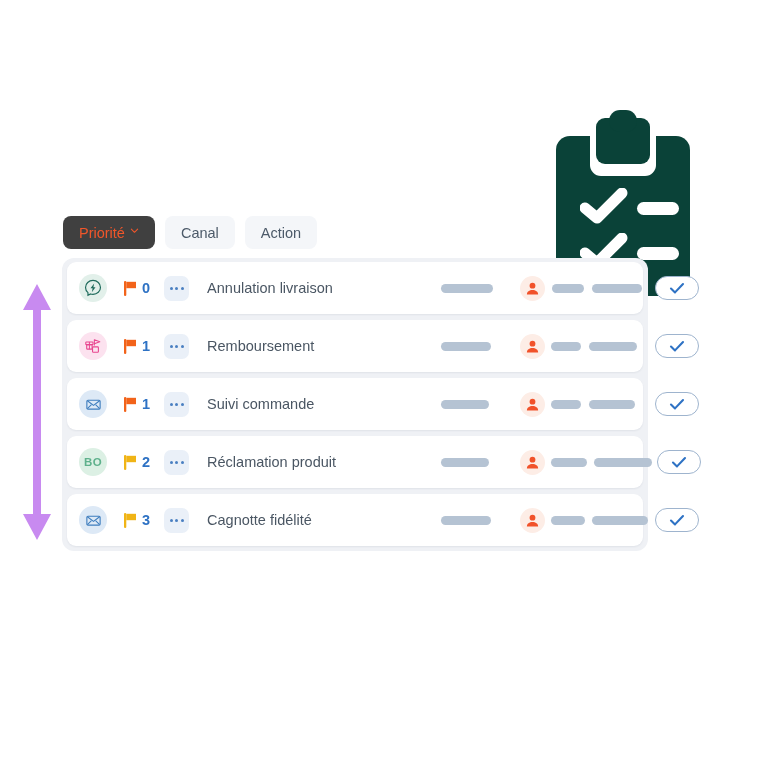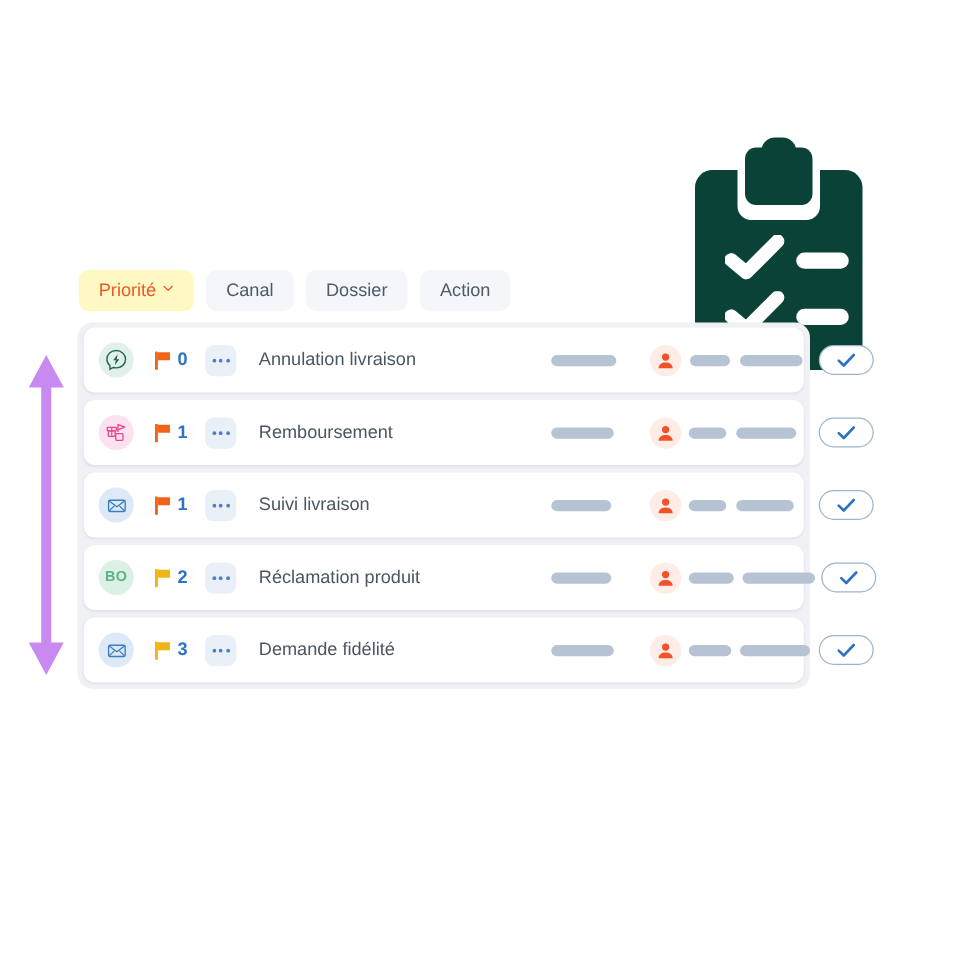--- a/index.html
+++ b/index.html
@@ -41,21 +41,21 @@
 
   
   .tabs { position: absolute; left: 63px; top: 216px; display: flex; gap: 10px; }
   .tab {
     height: 33px; padding: 0 16px; border-radius: 8px;
     background: #F4F6F9; color: #4C5A69;
     font-size: 14.5px; display: flex; align-items: center; gap: 5px;
     white-space: nowrap; cursor: pointer; border: none;
     font-family: "Liberation Sans", sans-serif;
   }
-  .tab.active { background: #fef9c3; color: #F1562A; }
+  .tab.active { background: #404040; color: #F1562A; }
   .chev { display: inline-block; width: 9px; height: 9px; position: relative; top: -2px; }
   .chev svg { display: block; }
 
   
   .panel {
     position: absolute; left: 62px; top: 258px; width: 586px;
     background: #EFF1F5; border-radius: 12px; padding: 4px 5px 5px 5px;
   }
   .row {
     position: relative; height: 52px; background: #ffffff;
@@ -143,23 +143,20 @@
     <button class="tab active">
       <span>Priorité</span>
       <span class="chev">
         <svg width="9" height="9" viewBox="0 0 10 10">
           <path d="M1.5 3.5 L5 7 L8.5 3.5" stroke="#F1562A" stroke-width="1.2" fill="none" stroke-linecap="round" stroke-linejoin="round"></path>
         </svg>
       </span>
     </button>
     <button class="tab">
       <span>Canal</span>
-    </button>
-    <button class="tab">
-      <span>Dossier</span>
     </button>
     <button class="tab">
       <span>Action</span>
     </button>
   </div>
 
   <div class="panel">
 
     <div class="row">
       <div class="ch-avatar" style="background:#E2F0EA;">
@@ -255,21 +252,21 @@
             <path d="M2.3 0.8 H12 L12 7.2 H2.3 Z" fill="#F2631A"></path>
           </svg>
         </span>
         <span class="flag-num">1</span>
       </div>
       <button class="dots-btn">
         <i></i>
           <i></i>
           <i></i>
       </button>
-      <span class="row-title">Suivi livraison</span>
+      <span class="row-title">Suivi commande</span>
       <div class="bar bar-a" style="left:374px; width:48px;"></div>
       <div class="person-av" style="left:453px;">
         <svg width="15" height="15" viewBox="0 0 16 16">
           <circle cx="8" cy="5" r="3.1" fill="#F1522A"></circle>
           <path d="M2 14.5c0-3.2 2.7-4.8 6-4.8s6 1.6 6 4.8z" fill="#F1522A"></path>
         </svg>
       </div>
       <div class="bar bar-a" style="left:484px; width:30px;"></div>
       <div class="bar bar-a" style="left:522px; width:46px;"></div>
       <div class="check-pill" style="left:588px;">
@@ -329,21 +326,21 @@
             <path d="M2.3 0.8 H12 L12 7.2 H2.3 Z" fill="#F0B416"></path>
           </svg>
         </span>
         <span class="flag-num">3</span>
       </div>
       <button class="dots-btn">
         <i></i>
           <i></i>
           <i></i>
       </button>
-      <span class="row-title">Demande fidélité</span>
+      <span class="row-title">Cagnotte fidélité</span>
       <div class="bar bar-a" style="left:374px; width:50px;"></div>
       <div class="person-av" style="left:453px;">
         <svg width="15" height="15" viewBox="0 0 16 16">
           <circle cx="8" cy="5" r="3.1" fill="#F1522A"></circle>
           <path d="M2 14.5c0-3.2 2.7-4.8 6-4.8s6 1.6 6 4.8z" fill="#F1522A"></path>
         </svg>
       </div>
       <div class="bar bar-a" style="left:484px; width:34px;"></div>
       <div class="bar bar-a" style="left:525px; width:56px;"></div>
       <div class="check-pill" style="left:588px;">

